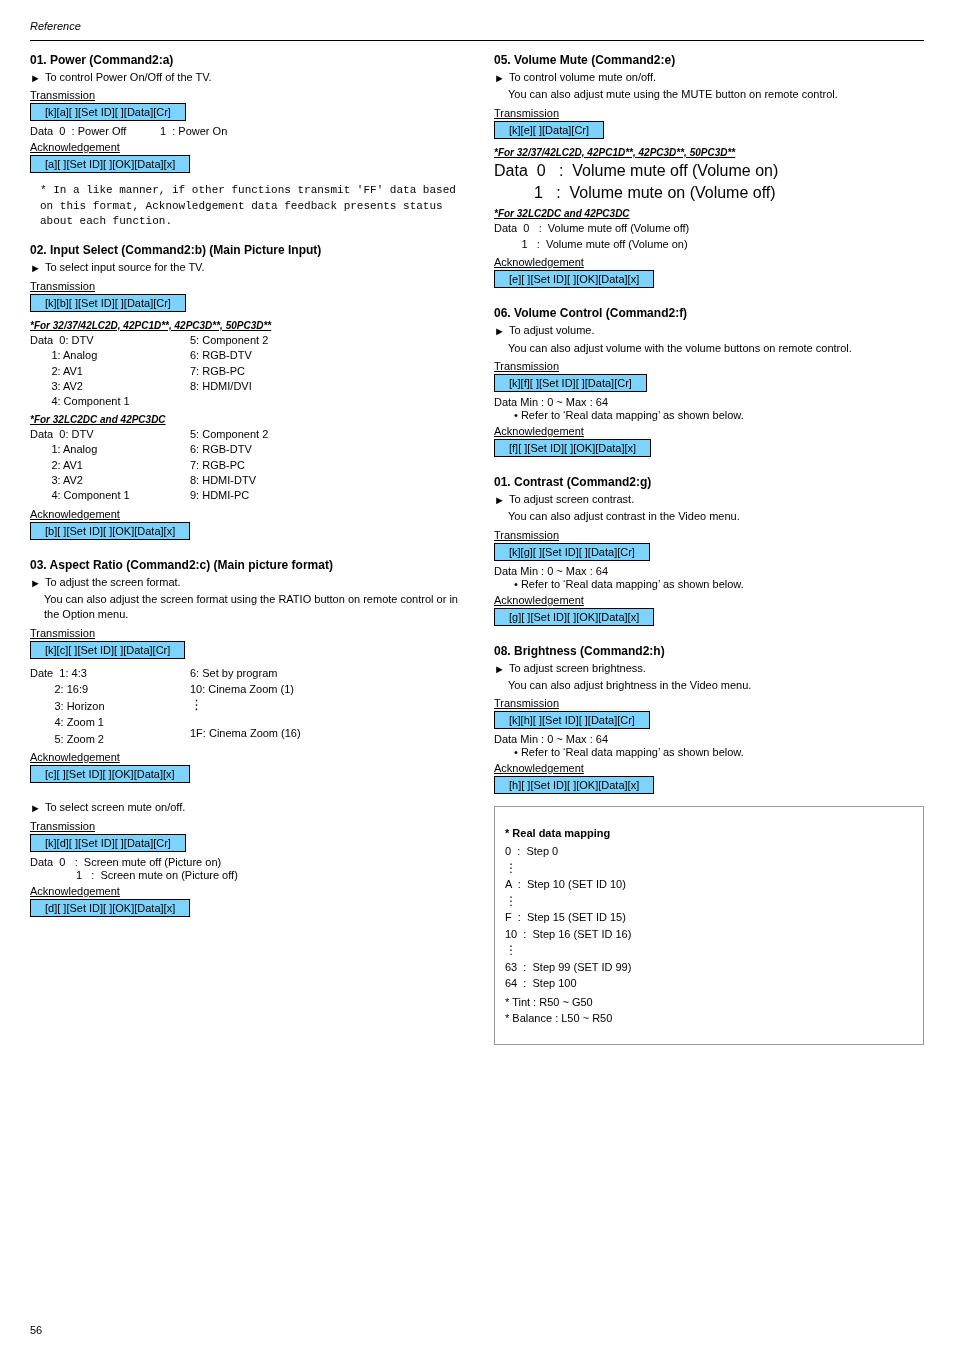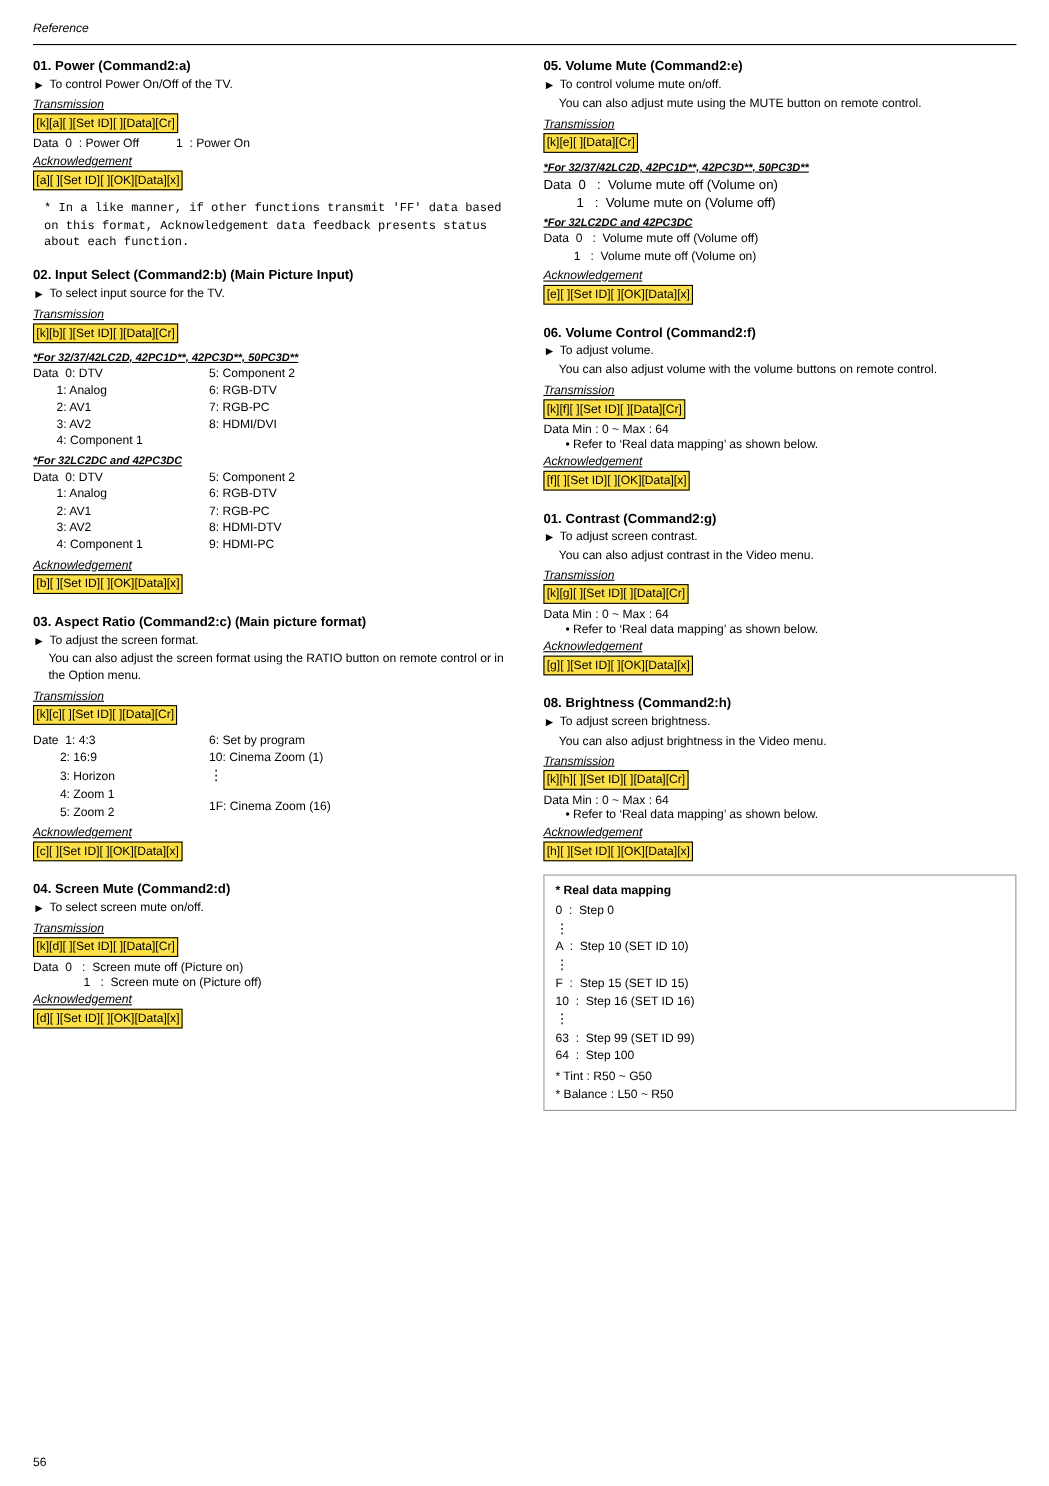--- a/index.html
+++ b/index.html
@@ -47,34 +47,33 @@
       align-items: flex-start;
       gap: 4px;
       margin-bottom: 2px;
       font-size: 11px;
     }
     .arrow {
       font-size: 11px;
       line-height: 1.3;
     }
     .italic-label {
-      font-style: italic;
       font-size: 11px;
       text-decoration: underline;
       margin-top: 4px;
       margin-bottom: 2px;
     }
     .code-box {
       border: 1px solid #000;
-      padding: 2px 2px;
+      padding: 2px 14px;
       display: inline-block;
       font-size: 11px;
       font-family: Arial, Helvetica, sans-serif;
       margin-bottom: 4px;
-      background: #fde047;
+      background: #7dd3fc;
     }
     .data-line {
       font-size: 11px;
       margin-bottom: 1px;
       margin-left: 0;
     }
     .note-star {
       font-size: 11px;
       margin-top: 6px;
       font-family: Liberation Mono, monospace;
@@ -82,21 +81,21 @@
     .subsection-title {
       font-weight: bold;
       font-style: italic;
       font-size: 10px;
       text-decoration: underline;
       margin-top: 4px;
       margin-bottom: 2px;
     }
     .real-data-box {
       border: 1px solid #999;
-      padding: 8px 10px;
+      padding: 20px 10px;
       margin-top: 8px;
       background: #fff;
       font-size: 11px;
     }
     .real-data-title {
       font-weight: bold;
       font-size: 11px;
       margin-bottom: 4px;
     }
     .real-data-star {
@@ -215,21 +214,20 @@
             <br>
             1F: Cinema Zoom (16)
           </div>
         </div>
 
         <div class="italic-label">Acknowledgement</div>
         <div class="code-box">[c][  ][Set ID][  ][OK][Data][x]</div>
       </div>
 
       <div class="section">
-        <div class="section-title">04. Screen Mute (Command2:d)</div>
         <div class="arrow-text">
           <span class="arrow">►</span>
           <span>To select screen mute on/off.</span>
         </div>
         <div class="italic-label">Transmission</div>
         <div class="code-box">[k][d][  ][Set ID][  ][Data][Cr]</div>
         <div class="data-line">Data &nbsp;0 &nbsp; : &nbsp;Screen mute off (Picture on)</div>
         <div class="data-line" style="margin-left:46px;">1 &nbsp; : &nbsp;Screen mute on (Picture off)</div>
         <div class="italic-label">Acknowledgement</div>
         <div class="code-box">[d][  ][Set ID][  ][OK][Data][x]</div>
@@ -243,21 +241,21 @@
         <div class="section-title">05. Volume Mute (Command2:e)</div>
         <div class="arrow-text">
           <span class="arrow">►</span>
           <span>To control volume mute on/off.</span>
         </div>
         <div style="margin-left:14px; font-size:11px; line-height:1.4;">You can also adjust mute using the MUTE button on remote control.</div>
         <div class="italic-label">Transmission</div>
         <div class="code-box">[k][e][  ][Data][Cr]</div>
 
         <div class="subsection-title">*For 32/37/42LC2D, 42PC1D**, 42PC3D**, 50PC3D**</div>
-        <div style="font-size:12px; line-height:1.4;">
+        <div style="font-size:16px; line-height:1.4;">
           Data &nbsp;0 &nbsp; : &nbsp;Volume mute off (Volume on)<br>
           &nbsp;&nbsp;&nbsp;&nbsp;&nbsp;&nbsp;&nbsp;&nbsp;&nbsp;1 &nbsp; : &nbsp;Volume mute on (Volume off)
         </div>
 
         <div class="subsection-title">*For 32LC2DC and 42PC3DC</div>
         <div style="font-size:11px; line-height:1.4;">
           Data &nbsp;0 &nbsp; : &nbsp;Volume mute off (Volume off)<br>
           &nbsp;&nbsp;&nbsp;&nbsp;&nbsp;&nbsp;&nbsp;&nbsp;&nbsp;1 &nbsp; : &nbsp;Volume mute off (Volume on)
         </div>
 

